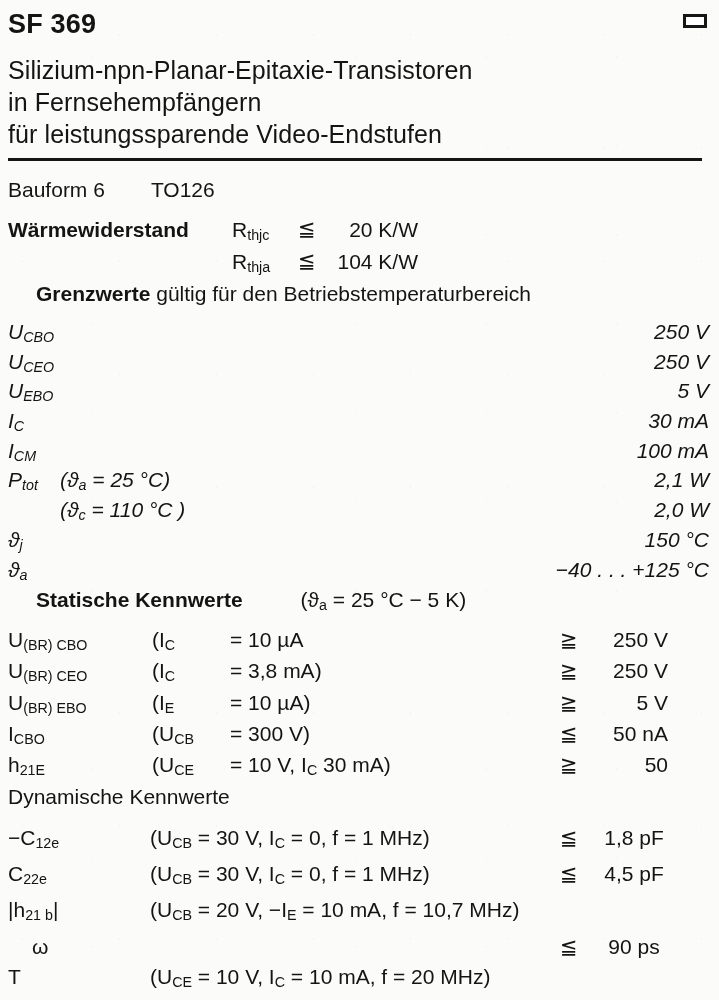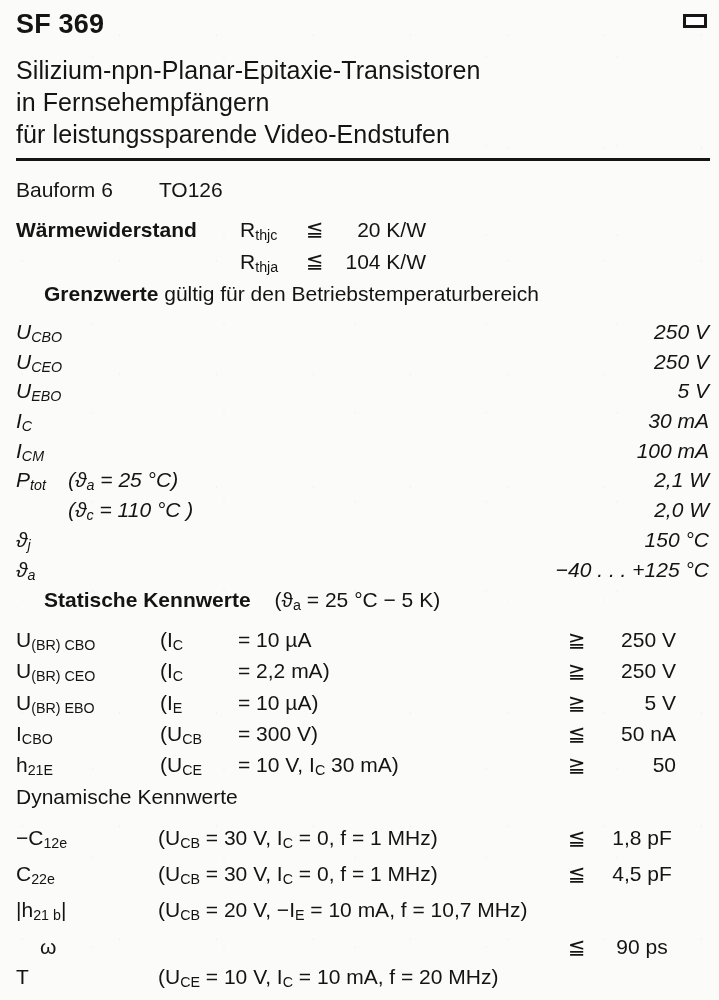--- a/index.html
+++ b/index.html
@@ -9,21 +9,21 @@
     margin:0 auto;
     background:#fbfbf9;
     background-image:
       radial-gradient(circle at 23% 31%, rgba(0,0,0,0.035) 0.5px, transparent 1px),
       radial-gradient(circle at 71% 64%, rgba(0,0,0,0.03) 0.5px, transparent 1px);
     background-size:97px 113px,131px 89px;
     color:#141414;
     font-family:"Liberation Sans","DejaVu Sans",sans-serif;
     overflow:hidden;
     box-sizing:border-box;
-    padding:8px 10px 0 16px;
+    padding:8px 10px 0 8px;
   }
   .corner-box{
     position:absolute;top:14px;right:12px;
     width:18px;height:8px;
     border:3px solid #161616;
     background:#fff;
   }
   h1.title{
     margin:0;font-size:27px;line-height:32px;font-weight:bold;letter-spacing:0.2px;
   }
@@ -32,21 +32,21 @@
   .bauform-row{margin-top:15px;font-size:21px;line-height:27px;}
   .bauform-row .pkg{margin-left:46px;}
   .thermal{margin-top:14px;display:flex;font-size:21px;line-height:25.5px;}
   .thermal .t-label{font-weight:bold;width:224px;flex:none;}
   .t-row{display:grid;grid-template-columns:66px 36px 84px;}
   .t-row .val{text-align:right;}
   h2.sect{margin:0;font-size:21px;line-height:26px;font-weight:normal;}
   h2.sect b{font-weight:bold;margin-left:28px;}
   .sect-1{margin-top:32px;}
   .sect-2{margin-top:32px;}
-  .sect-2 .head-cond{margin-left:24px;text-align:right;}
+  .sect-2 .head-cond{margin-left:58px;text-align:right;}
   .sect-3{margin-top:22px;font-weight:bold;}
   .limits{margin-top:13px;font-size:21px;line-height:24.3px;}
   .lim-row{display:grid;grid-template-columns:52px 1fr 220px;font-style:italic;}
   .lim-row .val{text-align:right;}
   .stat{margin-top:8px;font-size:21px;line-height:26px;}
   .stat-row{display:grid;grid-template-columns:144px 78px 330px 32px 76px;}
   .stat-row .val{text-align:right;}
   .dyn{margin-top:13px;font-size:21px;line-height:30.8px;}
   .dyn-row{display:grid;grid-template-columns:142px 410px 32px 84px;}
   .dyn-row .val{text-align:center;}
@@ -147,21 +147,21 @@
     <div class="stat-row">
       <span class="lab"><span>U</span><span class="sb">(BR) CBO</span></span>
       <span><span>(I</span><span class="sb">C</span></span>
       <span><span>= 10 µA</span></span>
       <span class="comp">≧</span>
       <span class="val">250 V</span>
     </div>
     <div class="stat-row">
       <span class="lab"><span>U</span><span class="sb">(BR) CEO</span></span>
       <span><span>(I</span><span class="sb">C</span></span>
-      <span><span>= 2,2 mA)</span></span>
+      <span><span>= 3,8 mA)</span></span>
       <span class="comp">≧</span>
       <span class="val">250 V</span>
     </div>
     <div class="stat-row">
       <span class="lab"><span>U</span><span class="sb">(BR) EBO</span></span>
       <span><span>(I</span><span class="sb">E</span></span>
       <span><span>= 10 µA)</span></span>
       <span class="comp">≧</span>
       <span class="val">5 V</span>
     </div>

